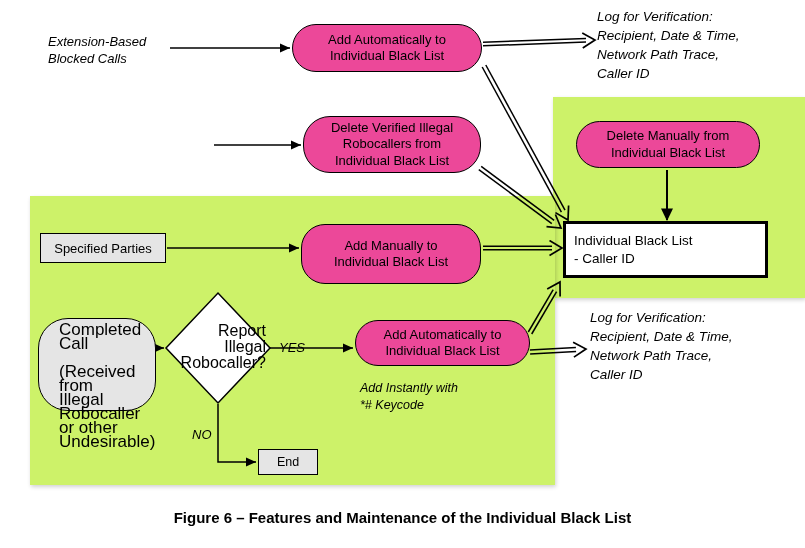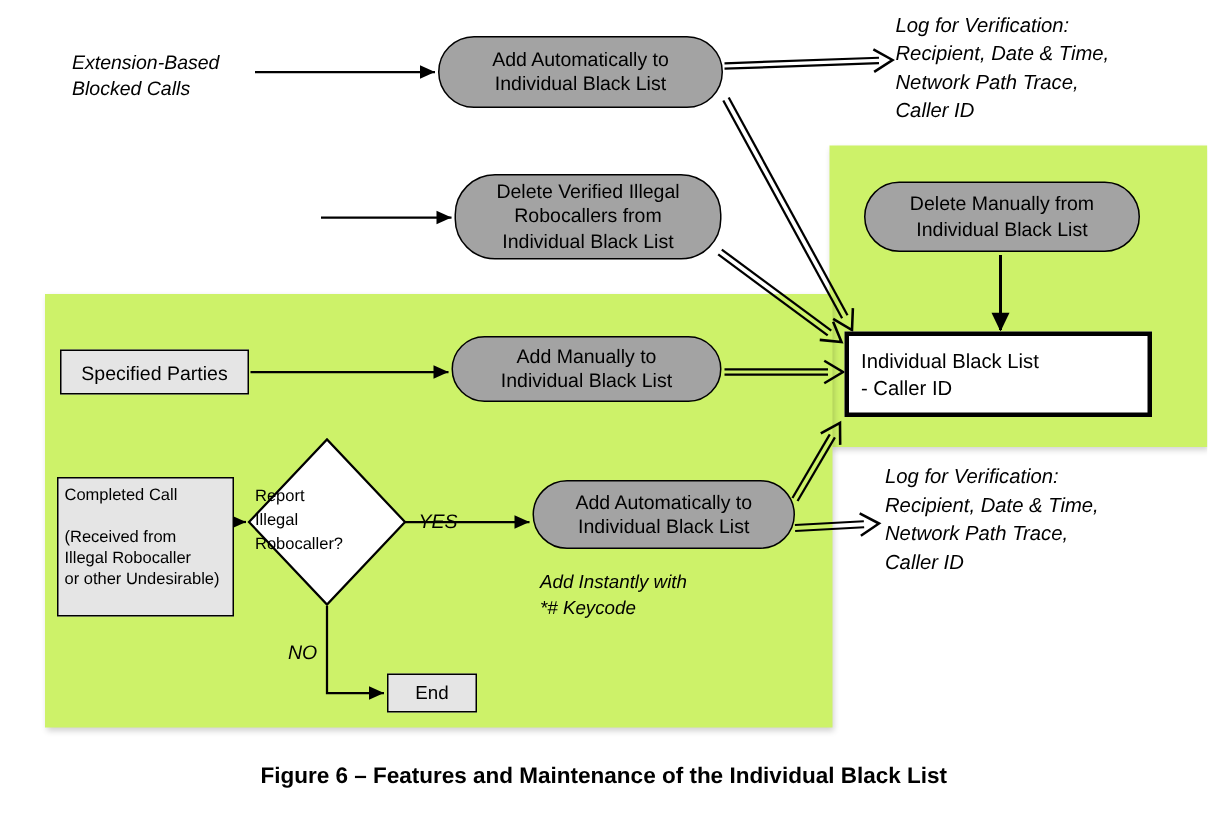--- a/index.html
+++ b/index.html
@@ -27,21 +27,21 @@
   .t { white-space: pre-line; }
   .label {
     position: absolute;
     font-size: 13px;
     line-height: 17px;
     z-index: 2;
     font-style: italic;
   }
   .pill {
     position: absolute;
-    background: #a3a3a3;
+    background: #ec4899;
     border: 1.5px solid #000;
     border-radius: 24px;
     display: flex;
     align-items: center;
     justify-content: center;
     text-align: center;
     font-size: 13px;
     line-height: 16.5px;
     z-index: 2;
   }
@@ -68,22 +68,22 @@
     display: flex;
     align-items: center;
     font-size: 13.5px;
     line-height: 18px;
     padding-left: 8px;
     text-align: left;
     z-index: 2;
   }
   .diamond-text {
     position: absolute;
-    text-align: left;
-    font-size: 11px;
+    text-align: right;
+    font-size: 16px;
     line-height: 16px;
     z-index: 2;
   }
   .caption {
     position: absolute;
     left: 0;
     top: 509px;
     width: 805px;
     text-align: center;
     font-weight: bold;
@@ -173,33 +173,33 @@
   </div>
   <div class="pill" style="left:303px;top:116px;width:178px;height:57px;border-radius:27px;">
     <span class="t">Delete Verified Illegal
 Robocallers from
 Individual Black List</span>
   </div>
   <div class="pill" style="left:576px;top:121px;width:184px;height:47px;">
     <span class="t">Delete Manually from
 Individual Black List</span>
   </div>
-  <div class="pill" style="left:301px;top:224px;width:180px;height:44px;">
+  <div class="pill" style="left:301px;top:224px;width:180px;height:60px;">
     <span class="t">Add Manually to
 Individual Black List</span>
   </div>
   <div class="pill" style="left:355px;top:320px;width:175px;height:46px;">
     <span class="t">Add Automatically to
 Individual Black List</span>
   </div>
 
   <div class="rect" style="left:40px;top:233px;width:126px;height:30px;font-size:13px;">
     <span class="t">Specified Parties</span>
   </div>
-  <div class="rect rect-left" style="left:38px;top:318px;width:118px;height:93px;padding:4px 4px;font-size:11px;line-height:14px;">
+  <div class="rect rect-left" style="left:38px;top:318px;width:118px;height:93px;padding:4px 20px;font-size:17px;line-height:14px;border-radius:30px;">
     <span class="t">Completed Call
 
 (Received from
 Illegal Robocaller
 or other Undesirable)</span>
   </div>
   <div class="rect" style="left:258px;top:449px;width:60px;height:26px;">
     <span class="t">End</span>
   </div>
 

